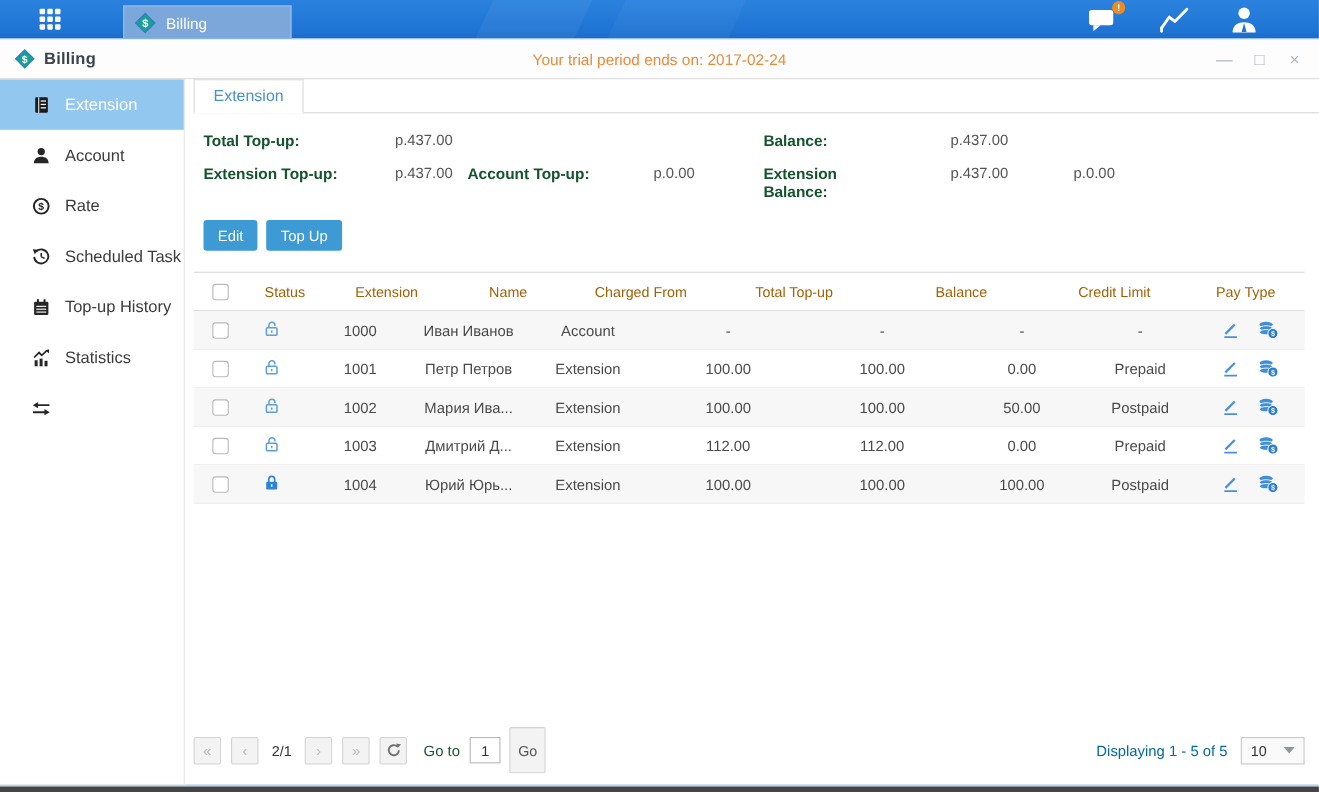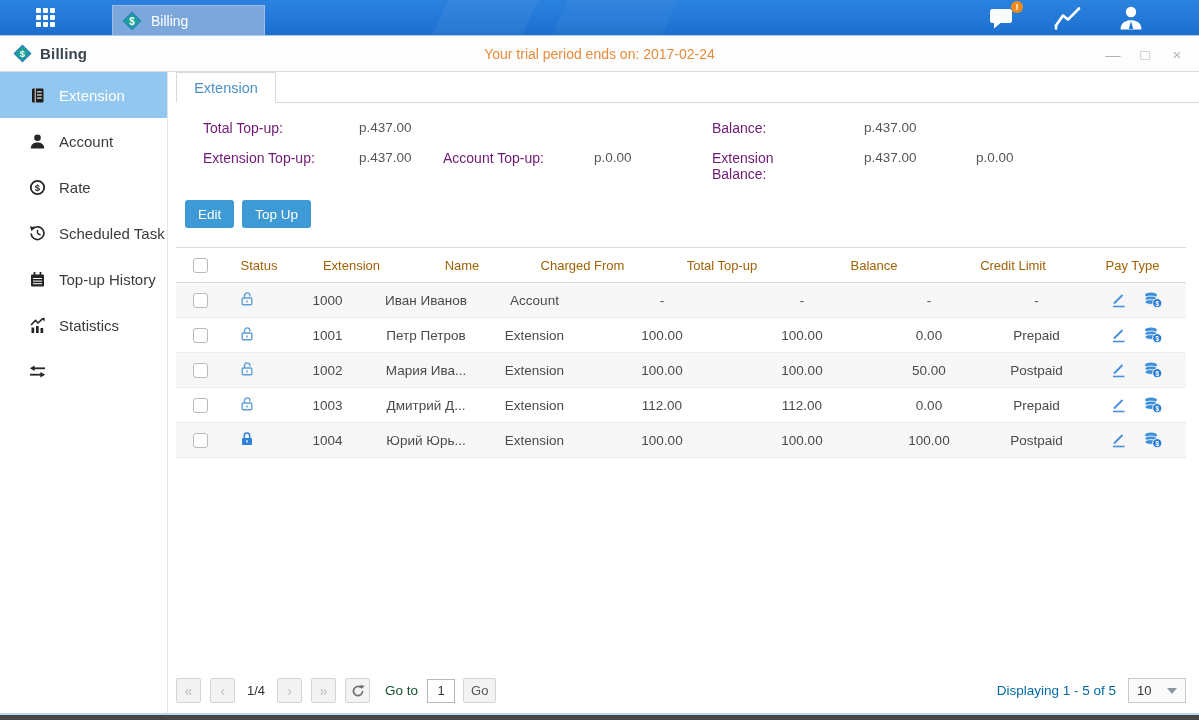--- a/index.html
+++ b/index.html
@@ -49,21 +49,21 @@
   .tabstrip { height:31px; border-bottom:1px solid #d9d9d9; }
   .tab-active { display:inline-flex; width:100px; height:31px; margin-bottom:-1px;
     background:#fff; border:1px solid #d9d9d9; border-bottom:1px solid #fff;
     align-items:center; justify-content:center;
     color:#4a90c9; font-size:14.5px; cursor:pointer; }
 
   
   .summary { display:grid; margin-top:17px; padding-left:9px; row-gap:14px;
     grid-template-columns:130px 110px 125px 144px 126px 112px 128px auto;
     font-size:14px; }
-  .summary .lab { font-weight:normal; color:#701a75;margin-left:18px; }
+  .summary .lab { font-weight:bold; color:#14532d; }
   .summary .val { color:#555; font-size:13.5px;padding-left:44px; }
 
   .actions { margin-top:18px; padding-left:9px; display:flex; gap:8px; }
   .btn-blue { background:#3e9ad4; color:#fff; border:none; border-radius:3px;
     height:28px; padding:4px 13px; font-size:13.5px; cursor:pointer;
     font-family:"Liberation Sans", sans-serif; }
 
   
   .table { margin-top:19px; width:1010px; }
   .thead, .trow { display:grid;
@@ -84,21 +84,21 @@
   .pagination { position:absolute; left:8px; right:13px; bottom:10px;
     display:flex; align-items:center; }
   .pg-btn { width:25px; height:25px; background:#f3f3f3; border:1px solid #d4d4d4;
     border-radius:2px; display:flex; align-items:center; justify-content:center;
     color:#bdbdbd; font-size:14px; margin-right:9px; cursor:pointer; }
   .pg-btn.dark { color:#6f6f6f; }
   .pg-ind { color:#333; font-size:13px; margin:0 12px 0 3px; }
   .goto-label { color:#14532d; font-size:13.5px; margin:0 9px 0 6px; }
   .goto-input { width:28px; height:24px; border:1px solid #b7b7b7; text-align:center;
     font-size:13px; color:#333; font-family:"Liberation Sans", sans-serif; }
-  .go-btn { margin-left:8px; height:25px; padding:0 7px; background:#f3f3f3;
+  .go-btn { margin-left:8px; height:42px; padding:0 7px; background:#f3f3f3;
     border:1px solid #d4d4d4; border-radius:2px; color:#555; font-size:13px;
     cursor:pointer; font-family:"Liberation Sans", sans-serif; }
   .pg-right { margin-left:auto; display:flex; align-items:center; gap:12px; }
   .displaying { color:#0369a1; font-size:13.5px; }
   .pagesize { width:58px; height:25px; border:1px solid #c9c9c9; background:#fafafa;
     display:flex; align-items:center; justify-content:space-between;
     padding:0 8px; cursor:pointer; }
   .pagesize .num { font-size:13px; color:#333; }
   .caret { width:0; height:0; border-left:5px solid transparent;
     border-right:5px solid transparent; border-top:6px solid #8a97a3; }
@@ -453,21 +453,21 @@
             <circle cx="14.2" cy="12.2" r="4.6" fill="#2a7cd0" stroke="#fff" stroke-width="0.9"></circle>
             <text x="14.2" y="14.7" font-size="6.5" fill="#fff" text-anchor="middle" font-weight="bold">$</text>
           </svg>
         </div>
       </div>
     </div>
 
     <div class="pagination">
       <div class="pg-btn">«</div>
       <div class="pg-btn">‹</div>
-      <div class="pg-ind">1/4</div>
+      <div class="pg-ind">2/1</div>
       <div class="pg-btn">›</div>
       <div class="pg-btn">»</div>
       <div class="pg-btn dark">
         <svg width="14" height="14" viewBox="0 0 14 14">
           <path d="M11.6 7 a4.6 4.6 0 1 1 -1.5 -3.4" fill="none" stroke="#6f6f6f" stroke-width="1.7"></path>
           <polygon points="9.3,0.8 13.6,1.9 10.4,5.1" fill="#6f6f6f"></polygon>
         </svg>
       </div>
       <span class="goto-label">Go to</span>
       <input class="goto-input" value="1" style="">

